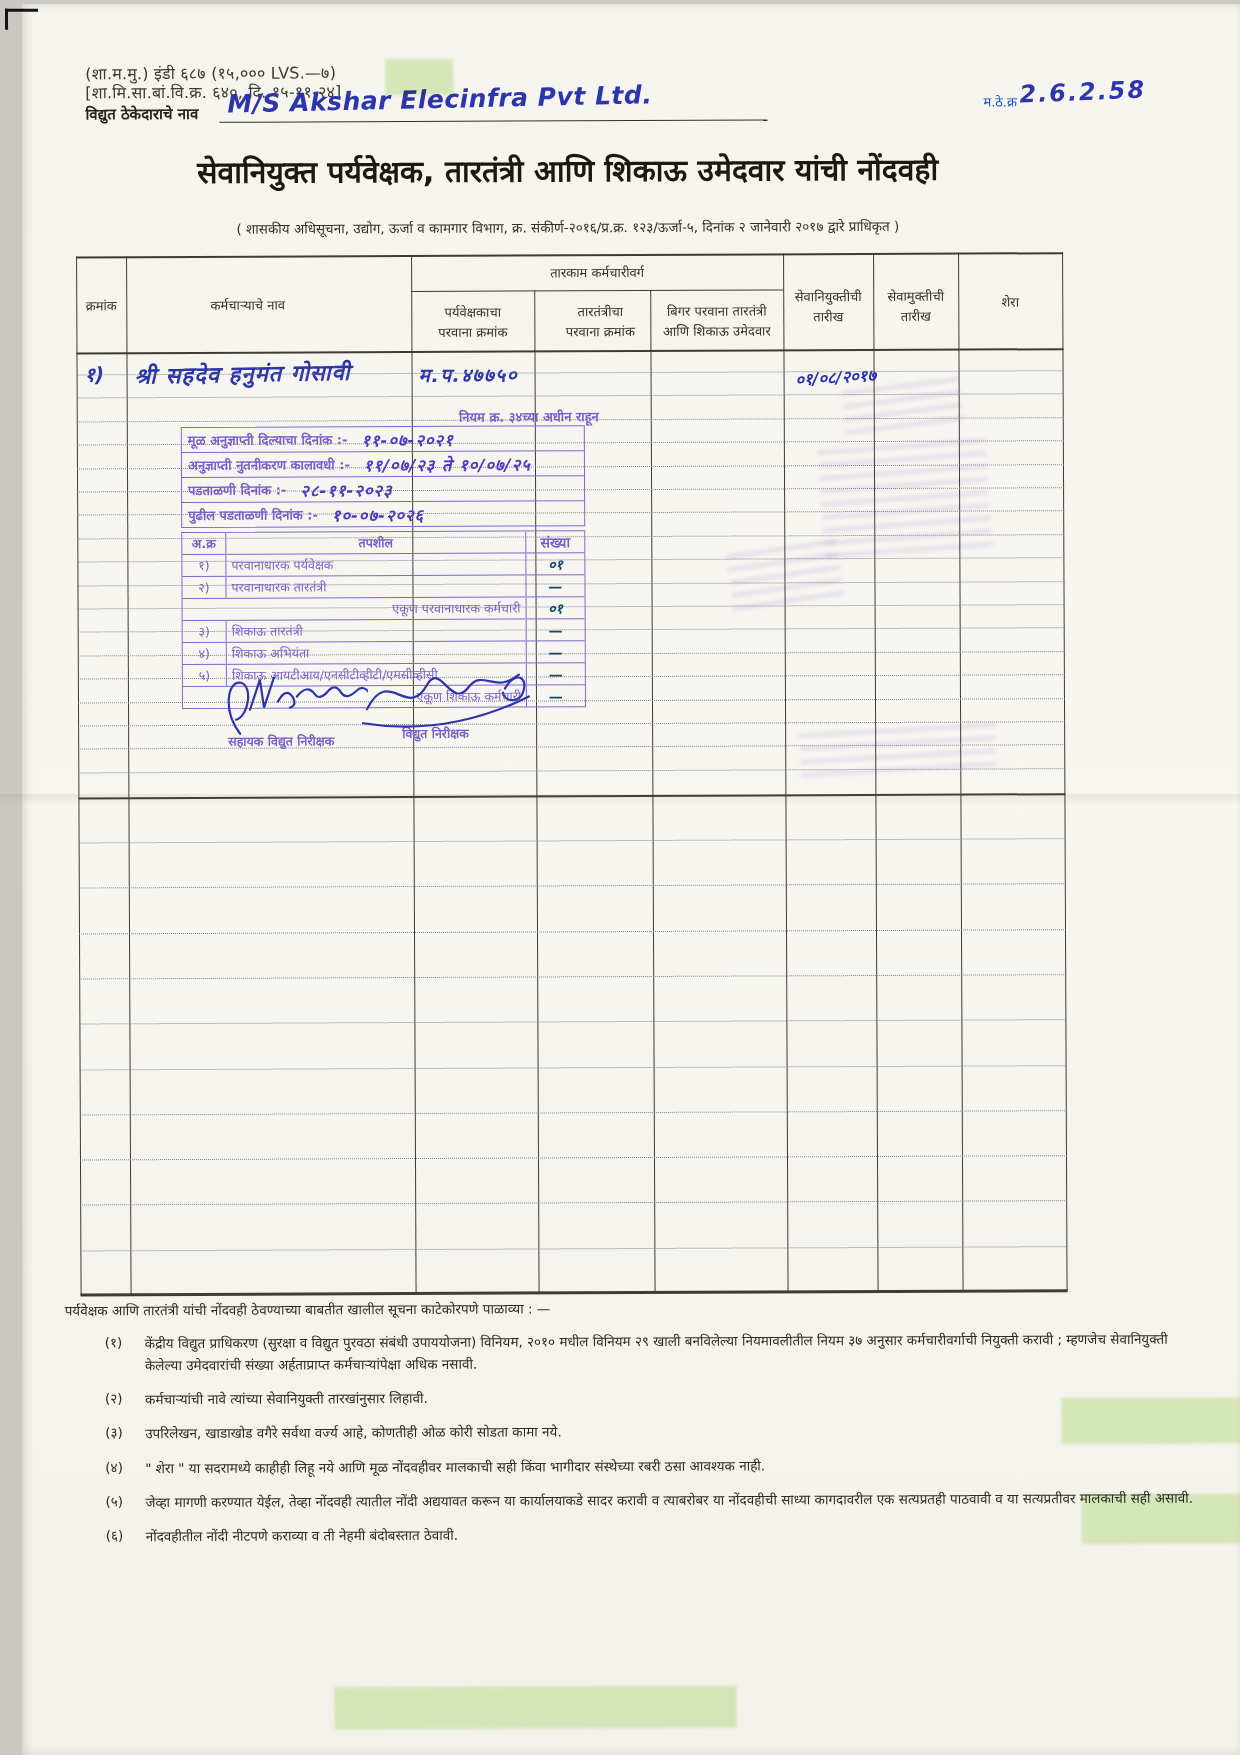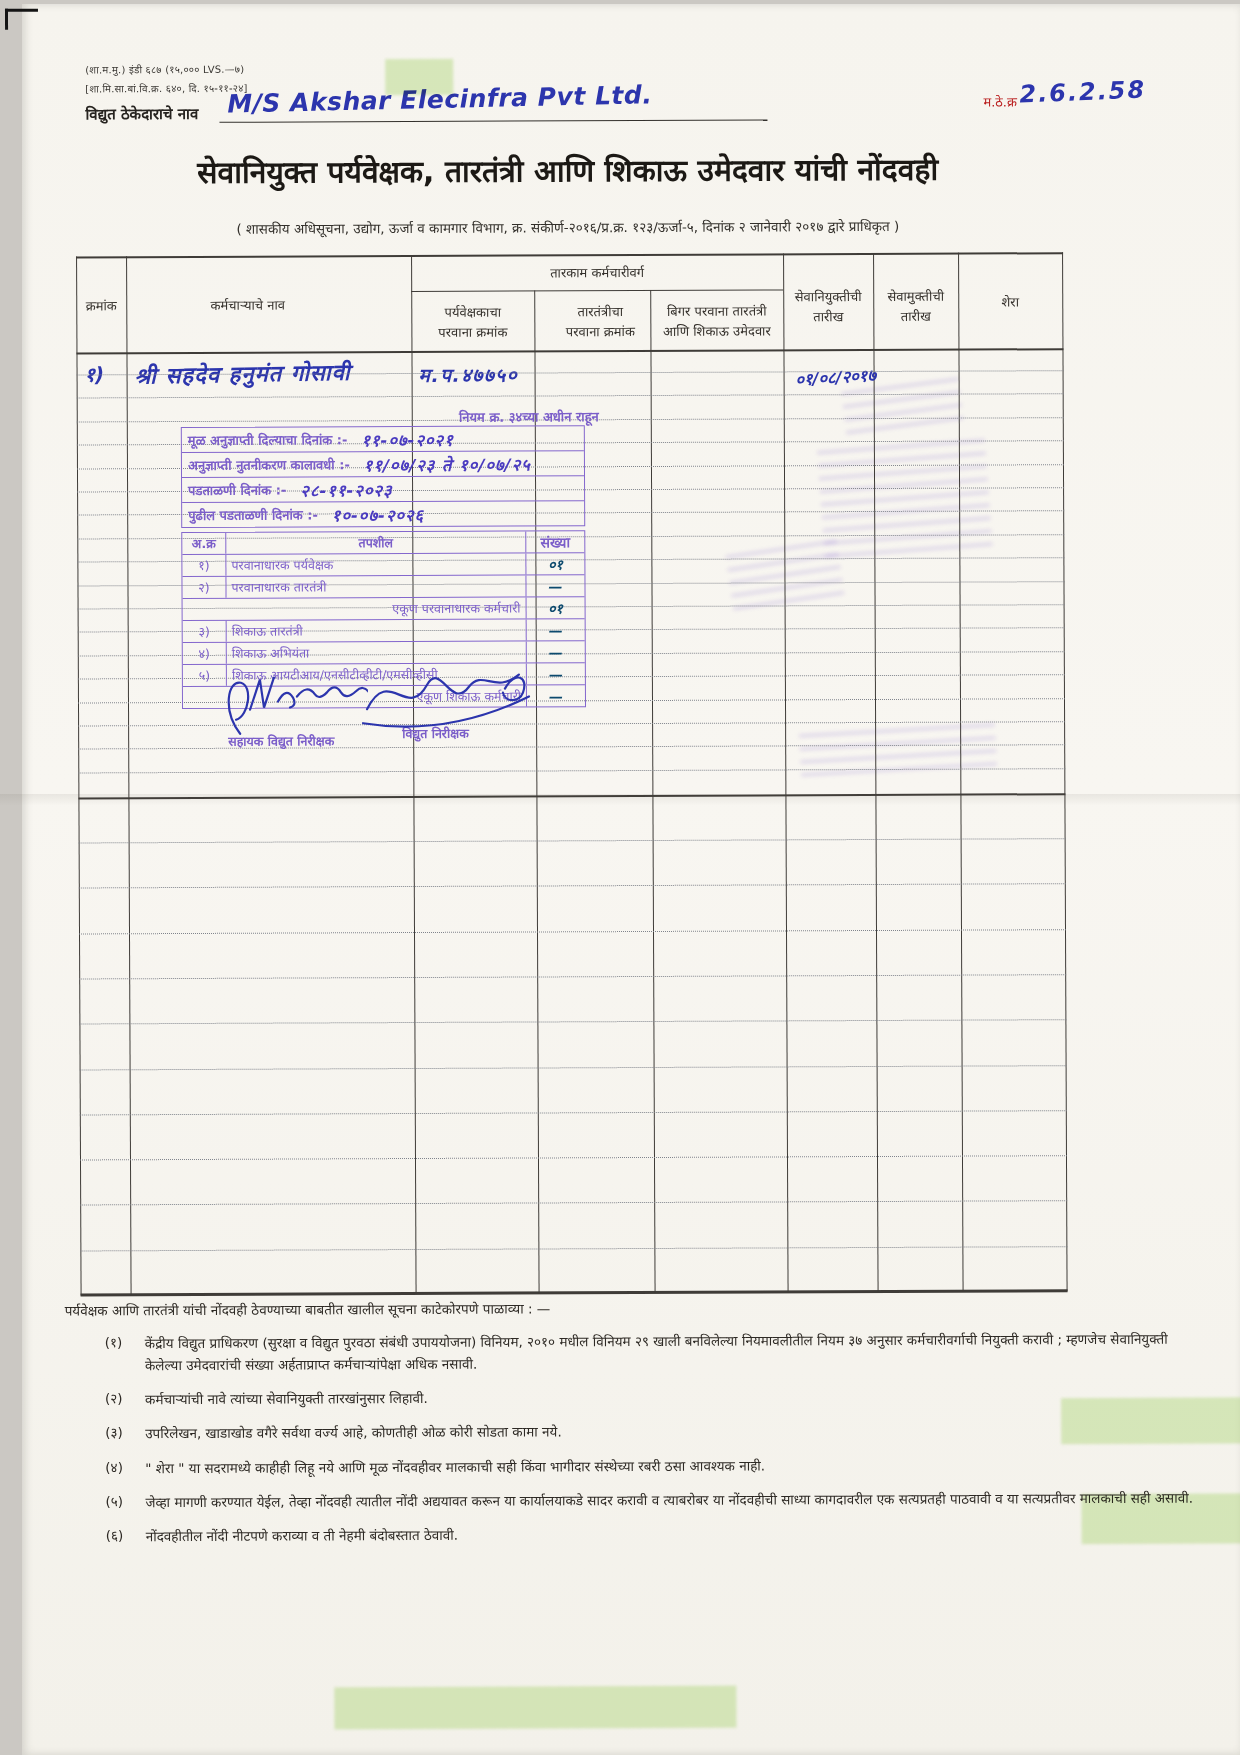--- a/index.html
+++ b/index.html
@@ -3,21 +3,21 @@
 <meta charset="utf-8">
 <style>
   html,body{margin:0;padding:0;width:1240px;height:1755px;overflow:hidden;
     background:#cbc8c3;font-family:"DejaVu Sans",sans-serif;}
   #page{position:relative;width:1240px;height:1755px;overflow:hidden;}
   #paper{position:absolute;left:22px;top:4px;right:0;bottom:0;
     background:linear-gradient(180deg,#f6f4ee 0%,#f8f6f1 45%,#f3f1ea 100%);
     box-shadow:inset 3px 0 8px rgba(60,60,55,.18);}
   #content{position:absolute;inset:0;transform:rotate(-0.25deg);transform-origin:52% 40%;}
   .abs{position:absolute;}
-  .fineprint{font-size:10px;color:#3d3a36;letter-spacing:.2px;}
+  .fineprint{font-size:16px;color:#3d3a36;letter-spacing:.2px;}
   .label{font-size:15px;color:#272420;font-weight:700;}
   .hw{font-style:italic;color:#2c35ad;}
   .line{background:#3f3c38;}
   .dotrow{position:absolute;left:78px;width:987px;height:0;border-top:1.4px dotted #80848c;}
   .hc{position:absolute;text-align:center;font-size:13px;color:#332f2a;line-height:1.5;}
   
   .stamp{position:absolute;left:162px;top:408px;width:448px;height:292px;color:#7b5ec9;z-index:4;}
   .s-rule{position:absolute;top:-1px;right:10px;font-size:13px;font-weight:700;}
   .s-datebox{position:absolute;left:20px;top:17px;width:402px;border:1.8px solid #8467cd;}
   .s-daterow{display:flex;align-items:center;height:24px;border-top:1.6px solid #8467cd;
@@ -60,21 +60,21 @@
 
     <div class="abs" style="left:8px;top:6px;width:30px;height:18px;border-left:3px solid #141414;border-top:3px solid #141414;"></div>
 
     <div class="abs fineprint" style="left:88px;top:60px;">(शा.म.मु.) इंडी ६८७ (१५,००० LVS.—७)</div>
     <div class="abs fineprint" style="left:88px;top:79px;">[शा.मि.सा.बां.वि.क्र. ६४०, दि. १५-११-२४]</div>
 
     <div class="abs label" style="left:88px;top:101px;text-align:right;">विद्युत ठेकेदाराचे नाव</div>
     <div class="abs" style="left:222px;top:120px;width:548px;height:0;border-top:1.6px solid #33302c;"></div>
     <div class="abs hw" style="left:230px;top:84px;font-size:25px;font-weight:700;transform:rotate(-1deg);letter-spacing:.5px;">M/S Akshar Elecinfra Pvt Ltd.</div>
 
-    <div class="abs" style="left:986px;top:94px;font-size:13px;color:#b91c1c;">म.ठे.क्र</div>
+    <div class="abs" style="left:986px;top:94px;font-size:13px;color:#1d4ed8;">म.ठे.क्र</div>
     <div class="abs hw" style="left:1022px;top:80px;font-size:24px;font-weight:700;letter-spacing:2px;transform:rotate(-2deg);">2.6.2.58</div>
 
     <div class="abs" style="left:0;right:100px;top:149px;text-align:center;font-size:30px;font-weight:700;color:#1c1915;">सेवानियुक्त पर्यवेक्षक, तारतंत्री आणि शिकाऊ उमेदवार यांची नोंदवही</div>
     <div class="abs" style="left:0;right:100px;top:218px;text-align:center;font-size:13.5px;color:#33302b;">( शासकीय अधिसूचना, उद्योग, ऊर्जा व कामगार विभाग, क्र. संकीर्ण-२०१६/प्र.क्र. १२३/ऊर्जा-५, दिनांक २ जानेवारी २०१७ द्वारे प्राधिकृत )</div>
 
     <div class="ghost" style="left:845px;top:386px;width:118px;height:46px;transform:rotate(-7deg);"></div>
     <div class="ghost" style="left:822px;top:446px;width:168px;height:116px;transform:rotate(-4deg);"></div>
     <div class="ghost" style="left:730px;top:548px;width:112px;height:62px;transform:rotate(-8deg);"></div>
     <div class="ghost" style="left:800px;top:730px;width:196px;height:50px;transform:rotate(-3deg);"></div>
 

